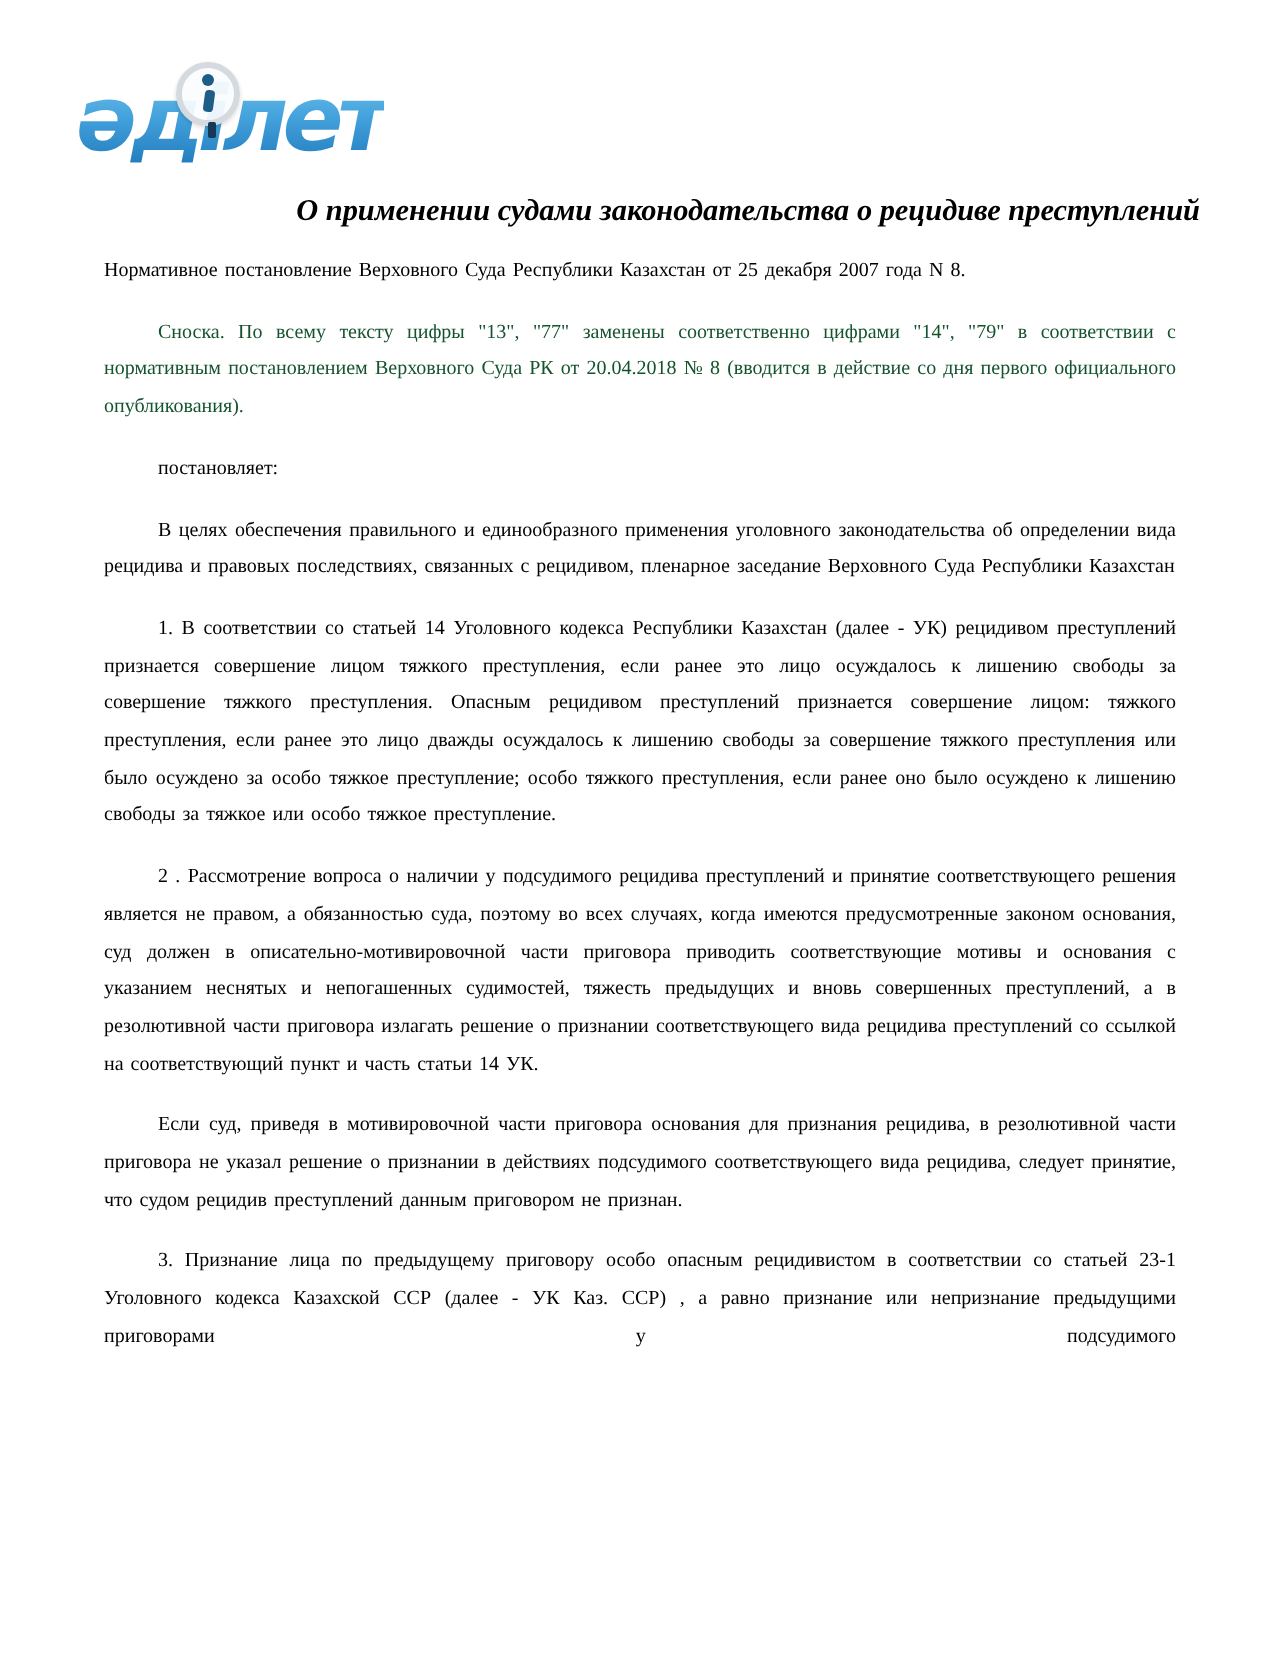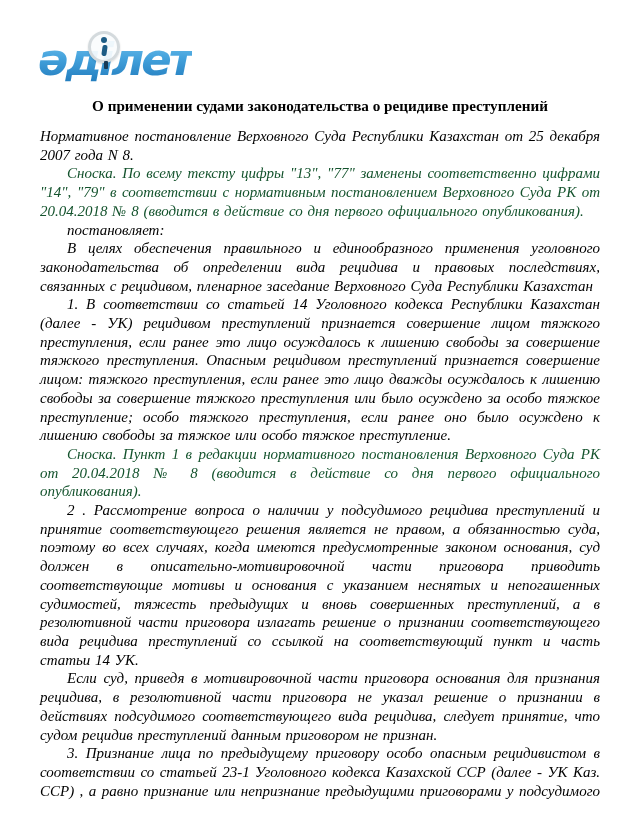--- a/index.html
+++ b/index.html
@@ -87,29 +87,29 @@
     position: absolute;
     left: 40px;
     top: 96px;
     width: 560px;
   }
   .doc-title {
     font-weight: bold;
     font-size: 15.2px;
     line-height: 19px;
     margin: 0 0 12px 0;
-    text-align: center;
+    text-align: right;
+    font-style: italic;
   }
   .para {
-    margin: 0;
-    font-size: 15px;
+    margin: 12px;
+    font-size: 10px;
     line-height: 18.7px;
     text-align: justify;
     word-spacing: 1px;
-    font-style: italic;
   }
   .para.indent {
     text-indent: 27px;
   }
   .para.footnote {
     color: #14532d;
   }
   .para.jlast {
     text-align-last: justify;
   }
@@ -129,20 +129,19 @@
   </div>
 
   <div class="doc">
     <h1 class="doc-title">О применении судами законодательства о рецидиве преступлений</h1>
     <div>
         <p class="para">Нормативное постановление Верховного Суда Республики Казахстан от 25 декабря 2007 года N 8.</p>
         <p class="para footnote indent">Сноска. По всему тексту цифры "13", "77" заменены соответственно цифрами "14", "79" в соответствии с нормативным постановлением Верховного Суда РК от 20.04.2018 № 8 (вводится в действие со дня первого официального опубликования).</p>
         <p class="para indent">постановляет:</p>
         <p class="para indent">В целях обеспечения правильного и единообразного применения уголовного законодательства об определении вида рецидива и правовых последствиях, связанных с рецидивом, пленарное заседание Верховного Суда Республики Казахстан</p>
         <p class="para indent">1. В соответствии со статьей 14 Уголовного кодекса Республики Казахстан (далее - УК) рецидивом преступлений признается совершение лицом тяжкого преступления, если ранее это лицо осуждалось к лишению свободы за совершение тяжкого преступления. Опасным рецидивом преступлений признается совершение лицом: тяжкого преступления, если ранее это лицо дважды осуждалось к лишению свободы за совершение тяжкого преступления или было осуждено за особо тяжкое преступление; особо тяжкого преступления, если ранее оно было осуждено к лишению свободы за тяжкое или особо тяжкое преступление.</p>
-        <p class="para footnote indent">Сноска. Пункт 1 в редакции нормативного постановления Верховного Суда РК от 20.04.2018 № 8 (вводится в действие со дня первого официального опубликования).</p>
         <p class="para indent">2 . Рассмотрение вопроса о наличии у подсудимого рецидива преступлений и принятие соответствующего решения является не правом, а обязанностью суда, поэтому во всех случаях, когда имеются предусмотренные законом основания, суд должен в описательно-мотивировочной части приговора приводить соответствующие мотивы и основания с указанием неснятых и непогашенных судимостей, тяжесть предыдущих и вновь совершенных преступлений, а в резолютивной части приговора излагать решение о признании соответствующего вида рецидива преступлений со ссылкой на соответствующий пункт и часть статьи 14 УК.</p>
         <p class="para indent">Если суд, приведя в мотивировочной части приговора основания для признания рецидива, в резолютивной части приговора не указал решение о признании в действиях подсудимого соответствующего вида рецидива, следует принятие, что судом рецидив преступлений данным приговором не признан.</p>
         <p class="para indent jlast">3. Признание лица по предыдущему приговору особо опасным рецидивистом в соответствии со статьей 23-1 Уголовного кодекса Казахской ССР (далее - УК Каз. ССР) , а равно признание или непризнание предыдущими приговорами у подсудимого</p>
       </div>
   </div>
 
 </div>
 
 </body></html>

